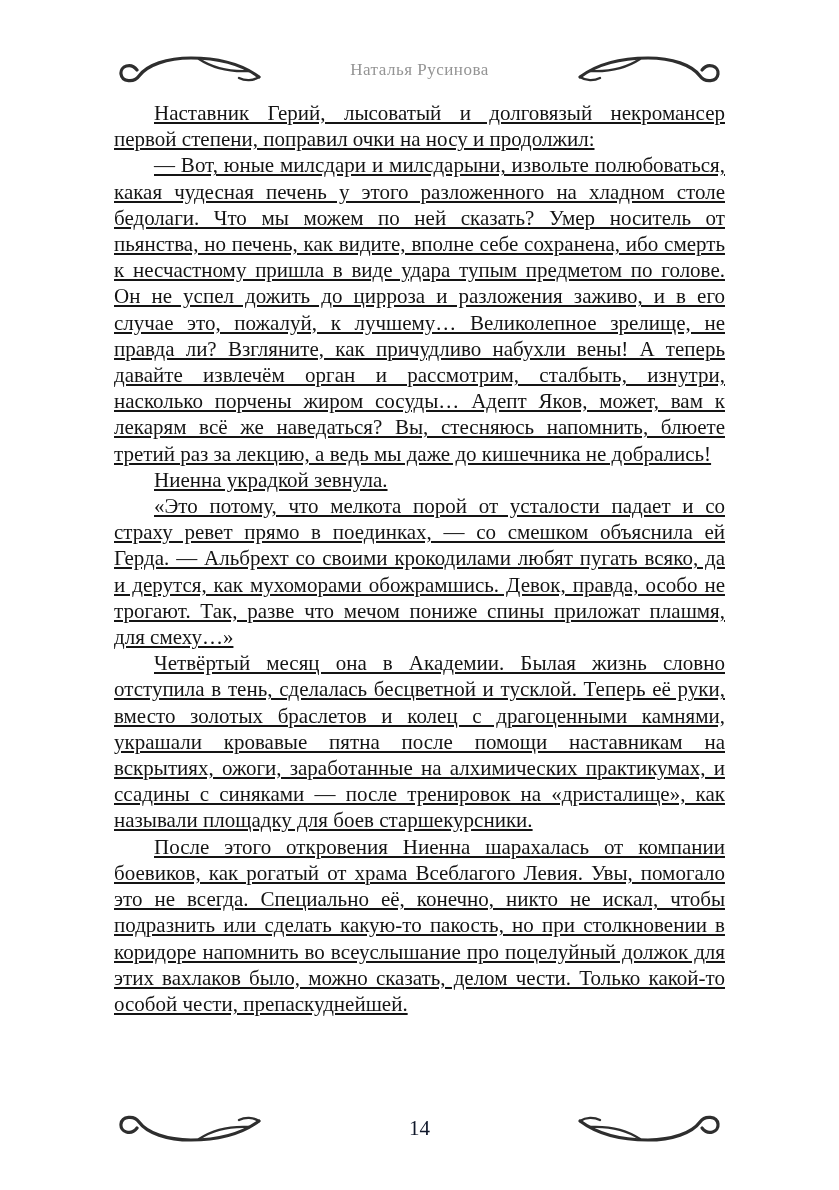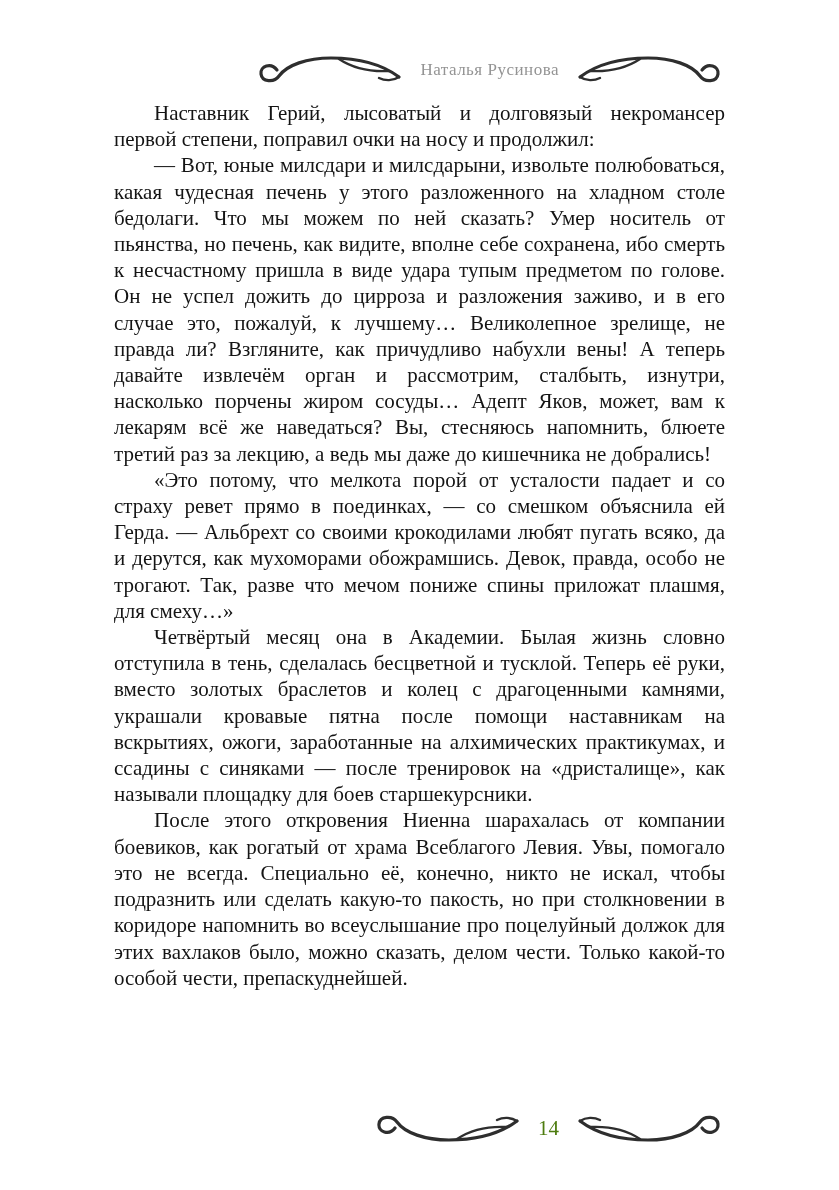--- a/index.html
+++ b/index.html
@@ -17,52 +17,53 @@
     box-sizing: border-box;
     width: 839px;
     height: 1190px;
     padding: 50px 114px 42px 114px;
     display: flex;
     flex-direction: column;
   }
   .header-row, .footer-row {
     display: flex;
     align-items: center;
-    justify-content: flex-end;
+    justify-content: space-between;
     height: 40px;
     flex: 0 0 auto;
   }
   .author {
     color: #949494;
     font-size: 17px;
     letter-spacing: 0.5px;
     white-space: nowrap;
     padding: 0 14px;
   }
   .page-number {
-    color: #4d7c0f;
+    color: #0f172a;
     font-size: 21px;
     padding: 0 14px;
   }
   .orn {
     width: 152px;
     height: 34px;
     flex: 0 0 auto;
   }
   .orn.flip-x  { transform: scaleX(-1); }
   .orn.flip-y  { transform: scaleY(-1); }
   .orn.flip-xy { transform: scale(-1,-1); }
   .text-block {
     flex: 1 1 auto;
     margin-top: 10px;
     color: #141414;
     font-size: 21px;
     line-height: 26.2px;
     text-align: justify;
     text-justify: inter-word;
+    text-decoration: underline;
   }
   .text-block p {
     margin: 0;
     text-indent: 40px;
   }
   .defs-holder {
     position: absolute;
     width: 0; height: 0;
     overflow: hidden;
   }
@@ -88,20 +89,21 @@
     </svg>
     <div class="author">Наталья Русинова</div>
     <svg class="orn flip-x" viewBox="0 0 150 34" stroke="#2e2e2e">
       <use href="#flourish"></use>
     </svg>
   </div>
 
   <div class="text-block">
     <p>Наставник Герий, лысоватый и долговязый некромансер первой степени, поправил очки на носу и продолжил:</p>
     <p>— Вот, юные милсдари и милсдарыни, извольте полюбоваться, какая чудесная печень у этого разложенного на хладном столе бедолаги. Что мы можем по ней сказать? Умер носитель от пьянства, но печень, как видите, вполне себе сохранена, ибо смерть к несчастному пришла в виде удара тупым предметом по голове. Он не успел дожить до цирроза и разложения заживо, и в его случае это, пожалуй, к лучшему… Великолепное зрелище, не правда ли? Взгляните, как причудливо набухли вены! А теперь давайте извлечём орган и рассмотрим, сталбыть, изнутри, насколько порчены жиром сосуды… Адепт Яков, может, вам к лекарям всё же наведаться? Вы, стесняюсь напомнить, блюете третий раз за лекцию, а ведь мы даже до кишечника не добрались!</p>
+    <p>Ниенна украдкой зевнула.</p>
     <p>«Это потому, что мелкота порой от усталости падает и со страху ревет прямо в поединках, — со смешком объяснила ей Герда. — Альбрехт со своими крокодилами любят пугать всяко, да и дерутся, как мухоморами обожрамшись. Девок, правда, особо не трогают. Так, разве что мечом пониже спины приложат плашмя, для смеху…»</p>
     <p>Четвёртый месяц она в Академии. Былая жизнь словно отступила в тень, сделалась бесцветной и тусклой. Теперь её руки, вместо золотых браслетов и колец с драгоценными камнями, украшали кровавые пятна после помощи наставникам на вскрытиях, ожоги, заработанные на алхимических практикумах, и ссадины с синяками — после тренировок на «дристалище», как называли площадку для боев старшекурсники.</p>
     <p>После этого откровения Ниенна шарахалась от компании боевиков, как рогатый от храма Всеблагого Левия. Увы, помогало это не всегда. Специально её, конечно, никто не искал, чтобы подразнить или сделать какую-то пакость, но при столкновении в коридоре напомнить во всеуслышание про поцелуйный должок для этих вахлаков было, можно сказать, делом чести. Только какой-то особой чести, препаскуднейшей.</p>
   </div>
 
   <div class="footer-row">
     <svg class="orn flip-y" viewBox="0 0 150 34" stroke="#2e2e2e">
       <use href="#flourish"></use>
     </svg>
     <div class="page-number">14</div>

